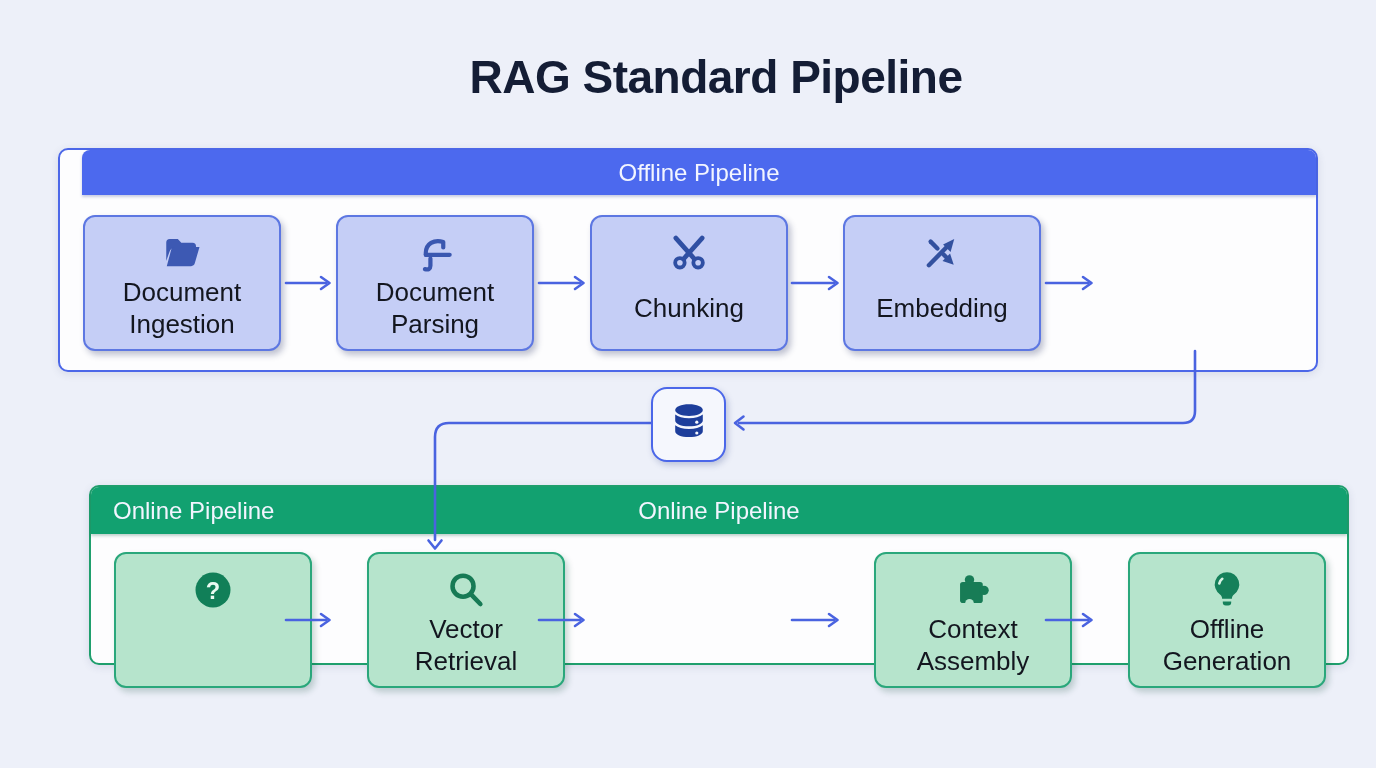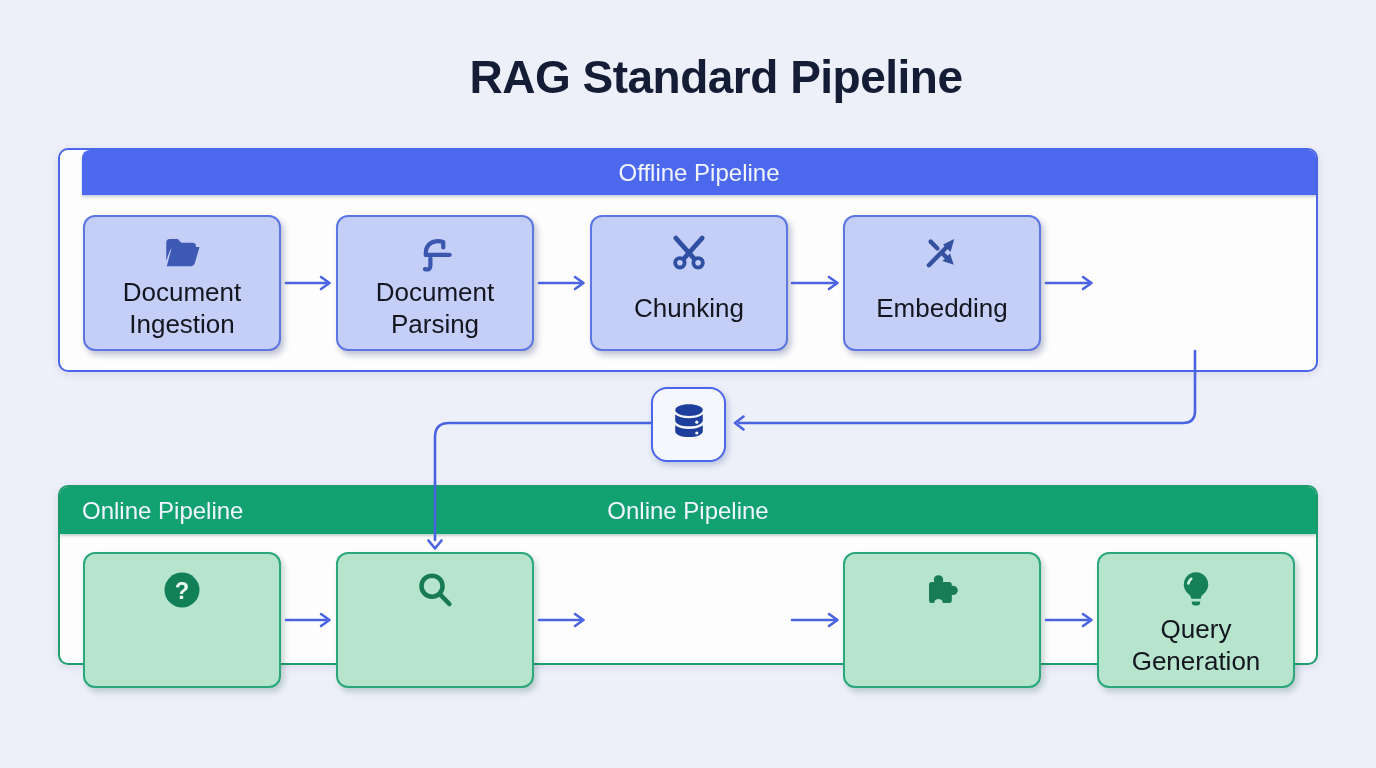--- a/index.html
+++ b/index.html
@@ -10,21 +10,21 @@
   .title{
     position:absolute;top:50px;left:0;width:100%;text-align:center;
     font-size:46px;font-weight:600;letter-spacing:-0.5px;color:#141d35;margin:0;padding-left:28px;
   }
   .pipeline{
     position:absolute;left:58px;width:1260px;background:#fdfdfe;
     border-radius:10px;box-sizing:border-box;
     box-shadow:0 2px 8px rgba(50,60,110,.12);
   }
   .pipeline.offline{top:148px;height:224px;border:2px solid #4c67e8;padding-left:22px;}
-  .pipeline.online{top:485px;height:180px;border:2px solid #1f9f6d;}
+  .pipeline.online{top:485px;height:180px;border:2px solid #1f9f6d;margin-left:31px;}
   .phead{
     position:relative;display:flex;align-items:center;justify-content:center;
     border-radius:8px 8px 0 0;color:#f2f5ff;font-size:24px;font-weight:500;
   }
   .phead.blue{height:45px;background:#4c69ee;box-shadow:0 2px 3px rgba(40,60,140,.25);}
   .phead.green{height:47px;background:#12a170;box-shadow:0 2px 3px rgba(10,80,60,.25);}
   .phead .left-label{position:absolute;left:22px;top:0;height:100%;display:flex;align-items:center;}
   .node{
     position:absolute;top:65px;width:198px;height:136px;border-radius:12px;
     box-sizing:border-box;display:flex;flex-direction:column;align-items:center;
@@ -180,44 +180,48 @@
       </span>
     </div>
 
     <div class="node green-node n2">
       <span class="nicon">
         <svg width="42" height="42" viewBox="0 0 24 24" fill="none" stroke="#177a55" stroke-width="2.6" stroke-linecap="round">
           <circle cx="10.3" cy="9.8" r="6"></circle>
           <path d="M14.9 14.5 20.2 20"></path>
         </svg>
       </span>
+      <span class="nlabel">Vector
+Retrieval</span>
     </div>
 
 
     <div class="node green-node n4">
       <span class="nicon">
         <svg width="42" height="42" viewBox="0 0 24 24">
           <g fill="#187c56">
             <rect x="4.6" y="7.4" width="13" height="12" rx="1.6"></rect>
             <circle cx="10" cy="6.2" r="2.7"></circle>
             <circle cx="18.3" cy="12.2" r="2.7"></circle>
           </g>
           <circle cx="10" cy="19.6" r="2.5" fill="#b6e4cc"></circle>
         </svg>
       </span>
+      <span class="nlabel">Context
+Assembly</span>
     </div>
 
     <div class="node green-node n5">
       <span class="nicon">
         <svg width="42" height="42" viewBox="0 0 24 24">
           <g fill="#15805a">
             <path d="M12 1.8a7 7 0 0 0-4 12.75c.72.5 1.18 1.3 1.18 2.1v.35h5.64v-.35c0-.8.46-1.6 1.18-2.1A7 7 0 0 0 12 1.8z"></path>
             <path d="M9.6 18.6h4.8v.6a1.7 1.7 0 0 1-1.7 1.7h-1.4a1.7 1.7 0 0 1-1.7-1.7z"></path>
           </g>
           <path d="M9.3 5.6a4.2 4.2 0 0 0-1.7 2.7" stroke="#d8f2e5" stroke-width="1.5" stroke-linecap="round" fill="none"></path>
         </svg>
       </span>
-      <span class="nlabel">Query
+      <span class="nlabel">Offline
 Generation</span>
     </div>
   </section>
 
 </div>
 
 </body></html>

